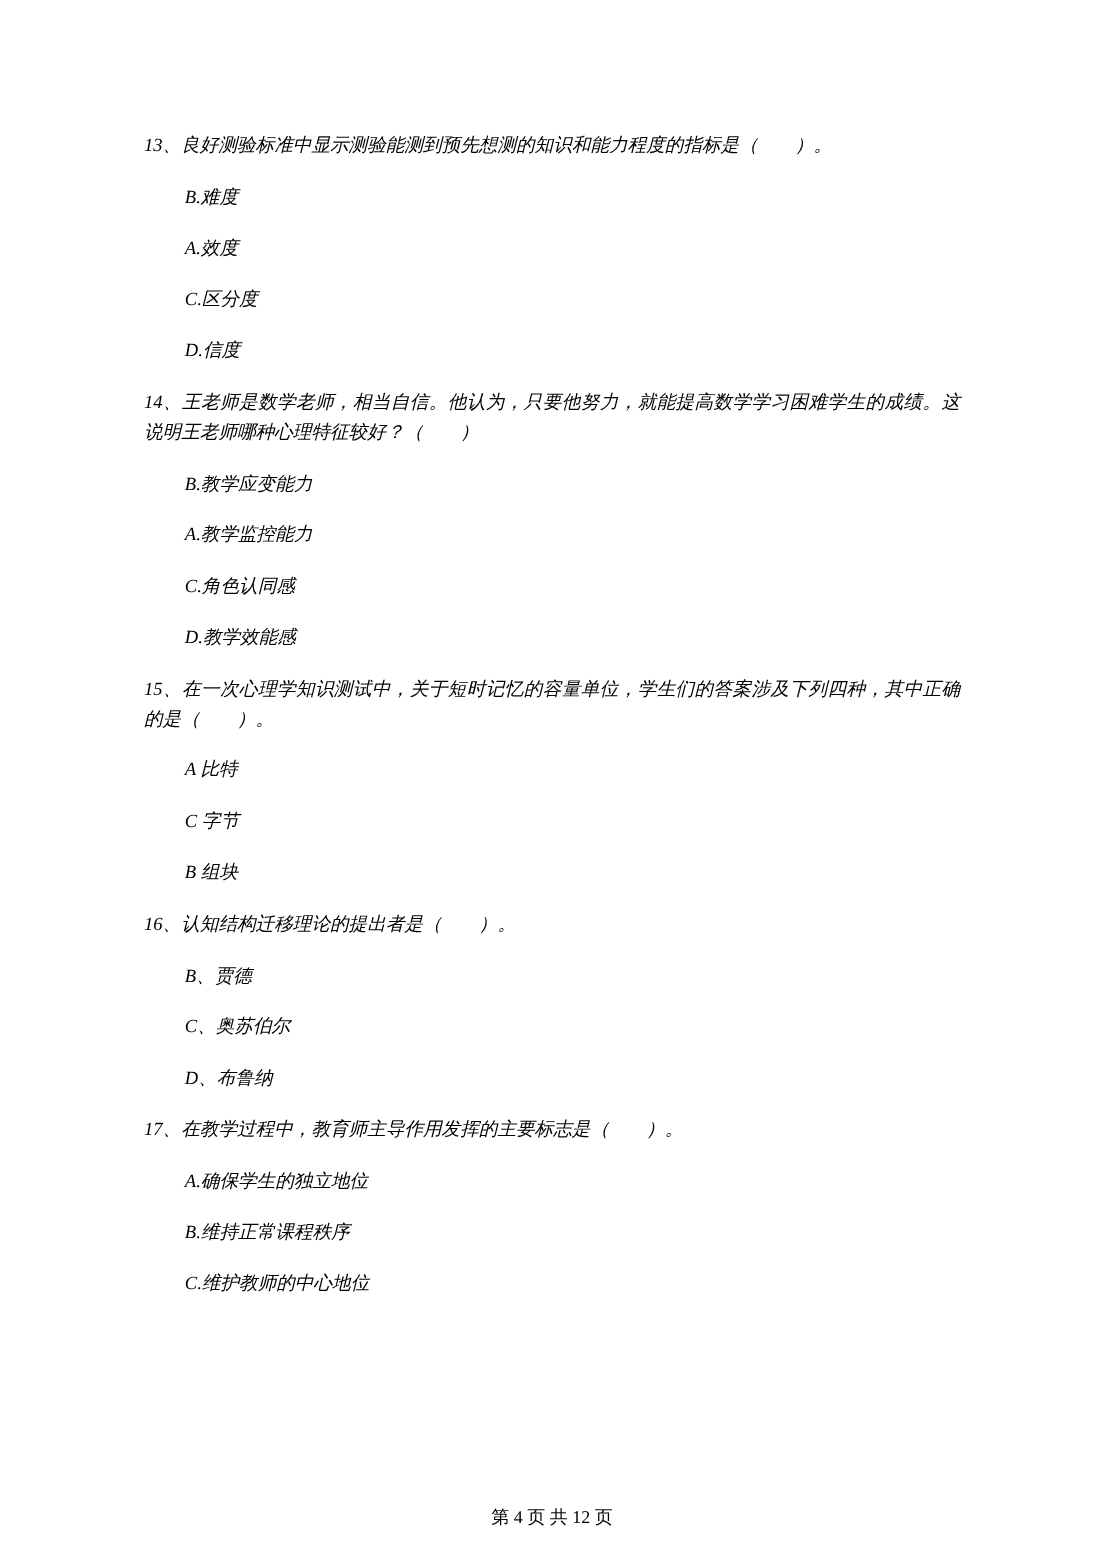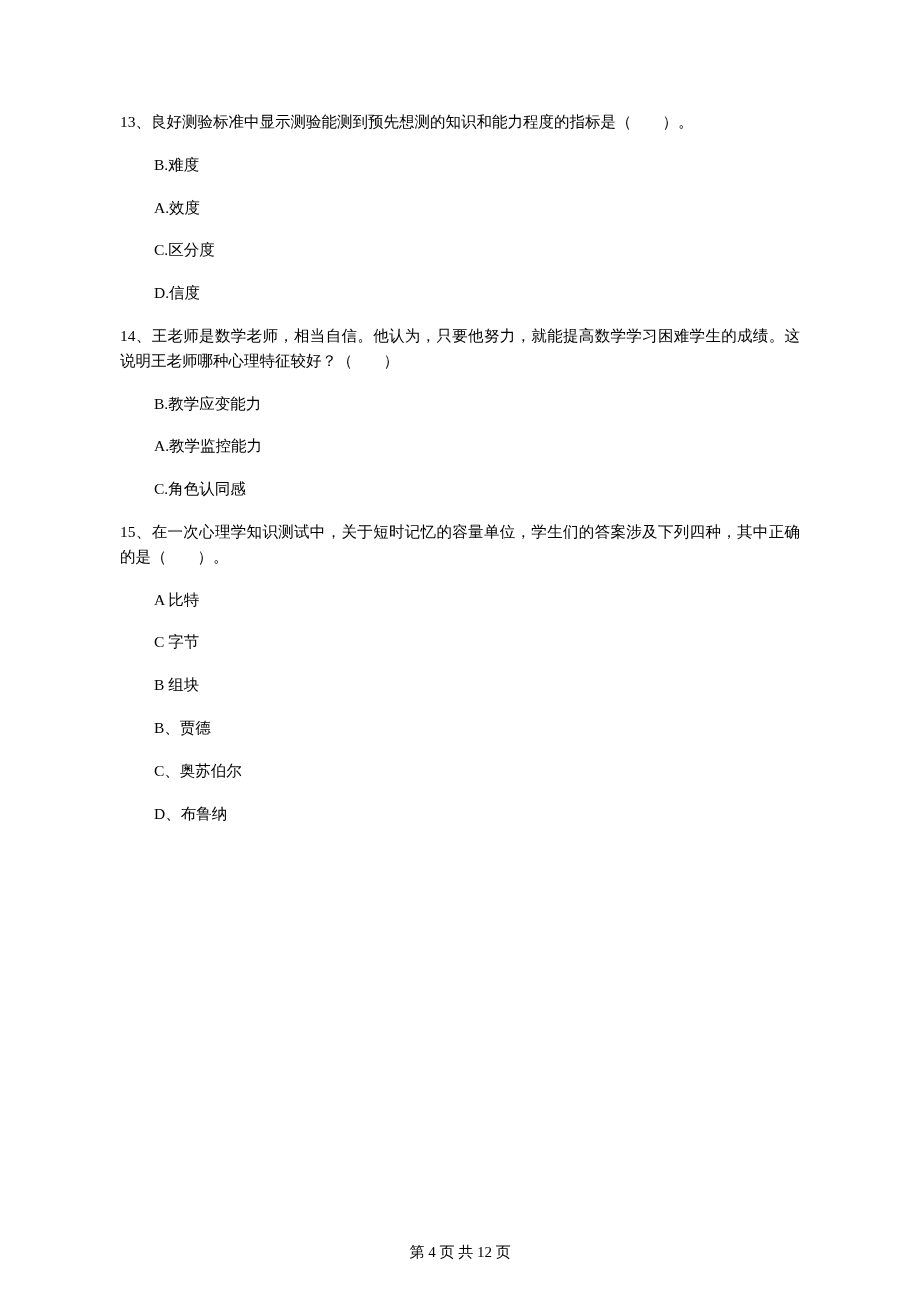--- a/index.html
+++ b/index.html
@@ -13,34 +13,35 @@
     box-sizing: border-box;
     position: relative;
   }
   .page {
     padding: 110px 120px 0 120px;
     font-size: 15.5px;
     line-height: 1.6;
   }
   .question {
     margin-bottom: 8px;
+    font-style: italic;
   }
   .q-text {
     margin: 0 0 18px 0;
     text-align: justify;
   }
   .options {
     padding-left: 34px;
   }
   .opt {
     margin: 0 0 18px 0;
   }
   .footer {
     position: absolute;
-    bottom: 40px;
+    bottom: 28px;
     left: 0;
     right: 0;
     text-align: center;
     font-size: 15px;
   }
 </style>
 </head>
 <body>
 
 <div class="page">
@@ -54,36 +55,46 @@
       <p class="opt">D.信度</p>
     </div>
   </div>
 
   <div class="question">
     <p class="q-text"><span>14、</span><span>王老师是数学老师，相当自信。他认为，只要他努力，就能提高数学学习困难学生的成绩。这说明王老师哪种心理特征较好？（　　）</span></p>
     <div class="options">
       <p class="opt">B.教学应变能力</p>
       <p class="opt">A.教学监控能力</p>
       <p class="opt">C.角色认同感</p>
+      <p class="opt">D.教学效能感</p>
     </div>
   </div>
 
   <div class="question">
     <p class="q-text"><span>15、</span><span>在一次心理学知识测试中，关于短时记忆的容量单位，学生们的答案涉及下列四种，其中正确的是（　　）。</span></p>
     <div class="options">
       <p class="opt">A 比特</p>
       <p class="opt">C 字节</p>
       <p class="opt">B 组块</p>
     </div>
   </div>
 
   <div class="question">
+    <p class="q-text"><span>16、</span><span>认知结构迁移理论的提出者是（　　）。</span></p>
     <div class="options">
       <p class="opt">B、贾德</p>
       <p class="opt">C、奥苏伯尔</p>
       <p class="opt">D、布鲁纳</p>
     </div>
   </div>
 
+  <div class="question">
+    <p class="q-text"><span>17、</span><span>在教学过程中，教育师主导作用发挥的主要标志是（　　）。</span></p>
+    <div class="options">
+      <p class="opt">A.确保学生的独立地位</p>
+      <p class="opt">B.维持正常课程秩序</p>
+      <p class="opt">C.维护教师的中心地位</p>
+    </div>
+  </div>
 
 </div>
 
 <div class="footer">第 4 页 共 12 页</div>
 
 </body></html>

